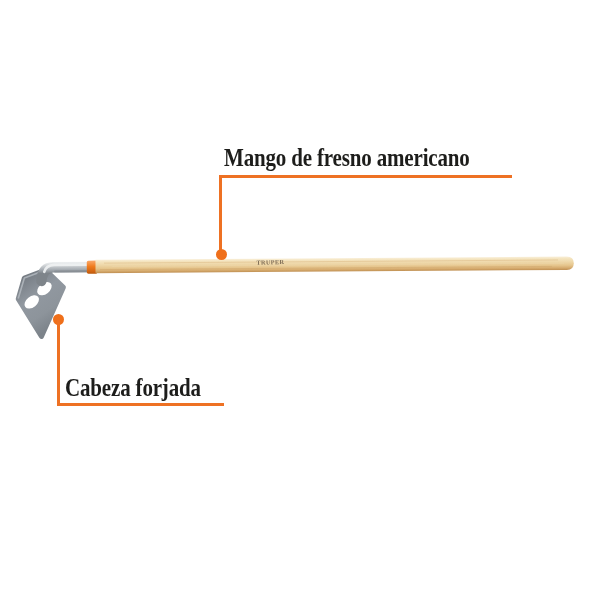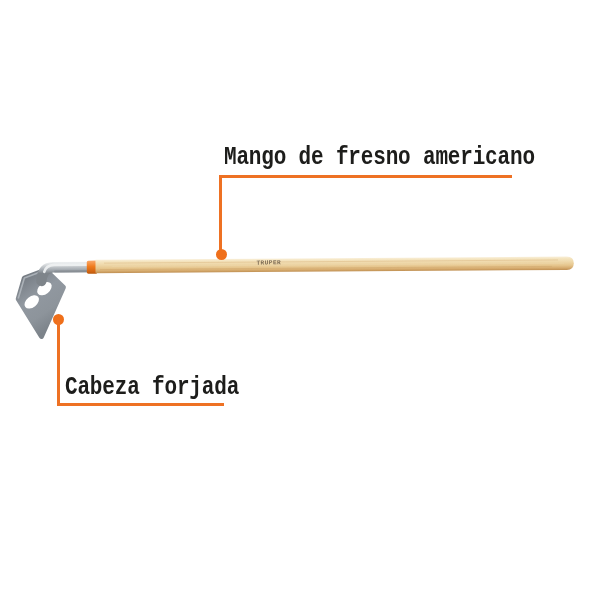--- a/index.html
+++ b/index.html
@@ -2,21 +2,21 @@
 <html><head>
 <meta charset="utf-8">
 <style>
   html, body { margin: 0; padding: 0; background: #ffffff; }
   .canvas {
     position: relative;
     width: 600px;
     height: 600px;
     background: #ffffff;
     overflow: hidden;
-    font-family: Liberation Mono, monospace;
+    font-family: Liberation Serif, serif;
   }
   .tool-svg {
     position: absolute;
     left: 0; top: 0;
     width: 600px; height: 600px;
   }
   .callout-label {
     position: absolute;
     font-weight: 700;
     font-size: 25px;

